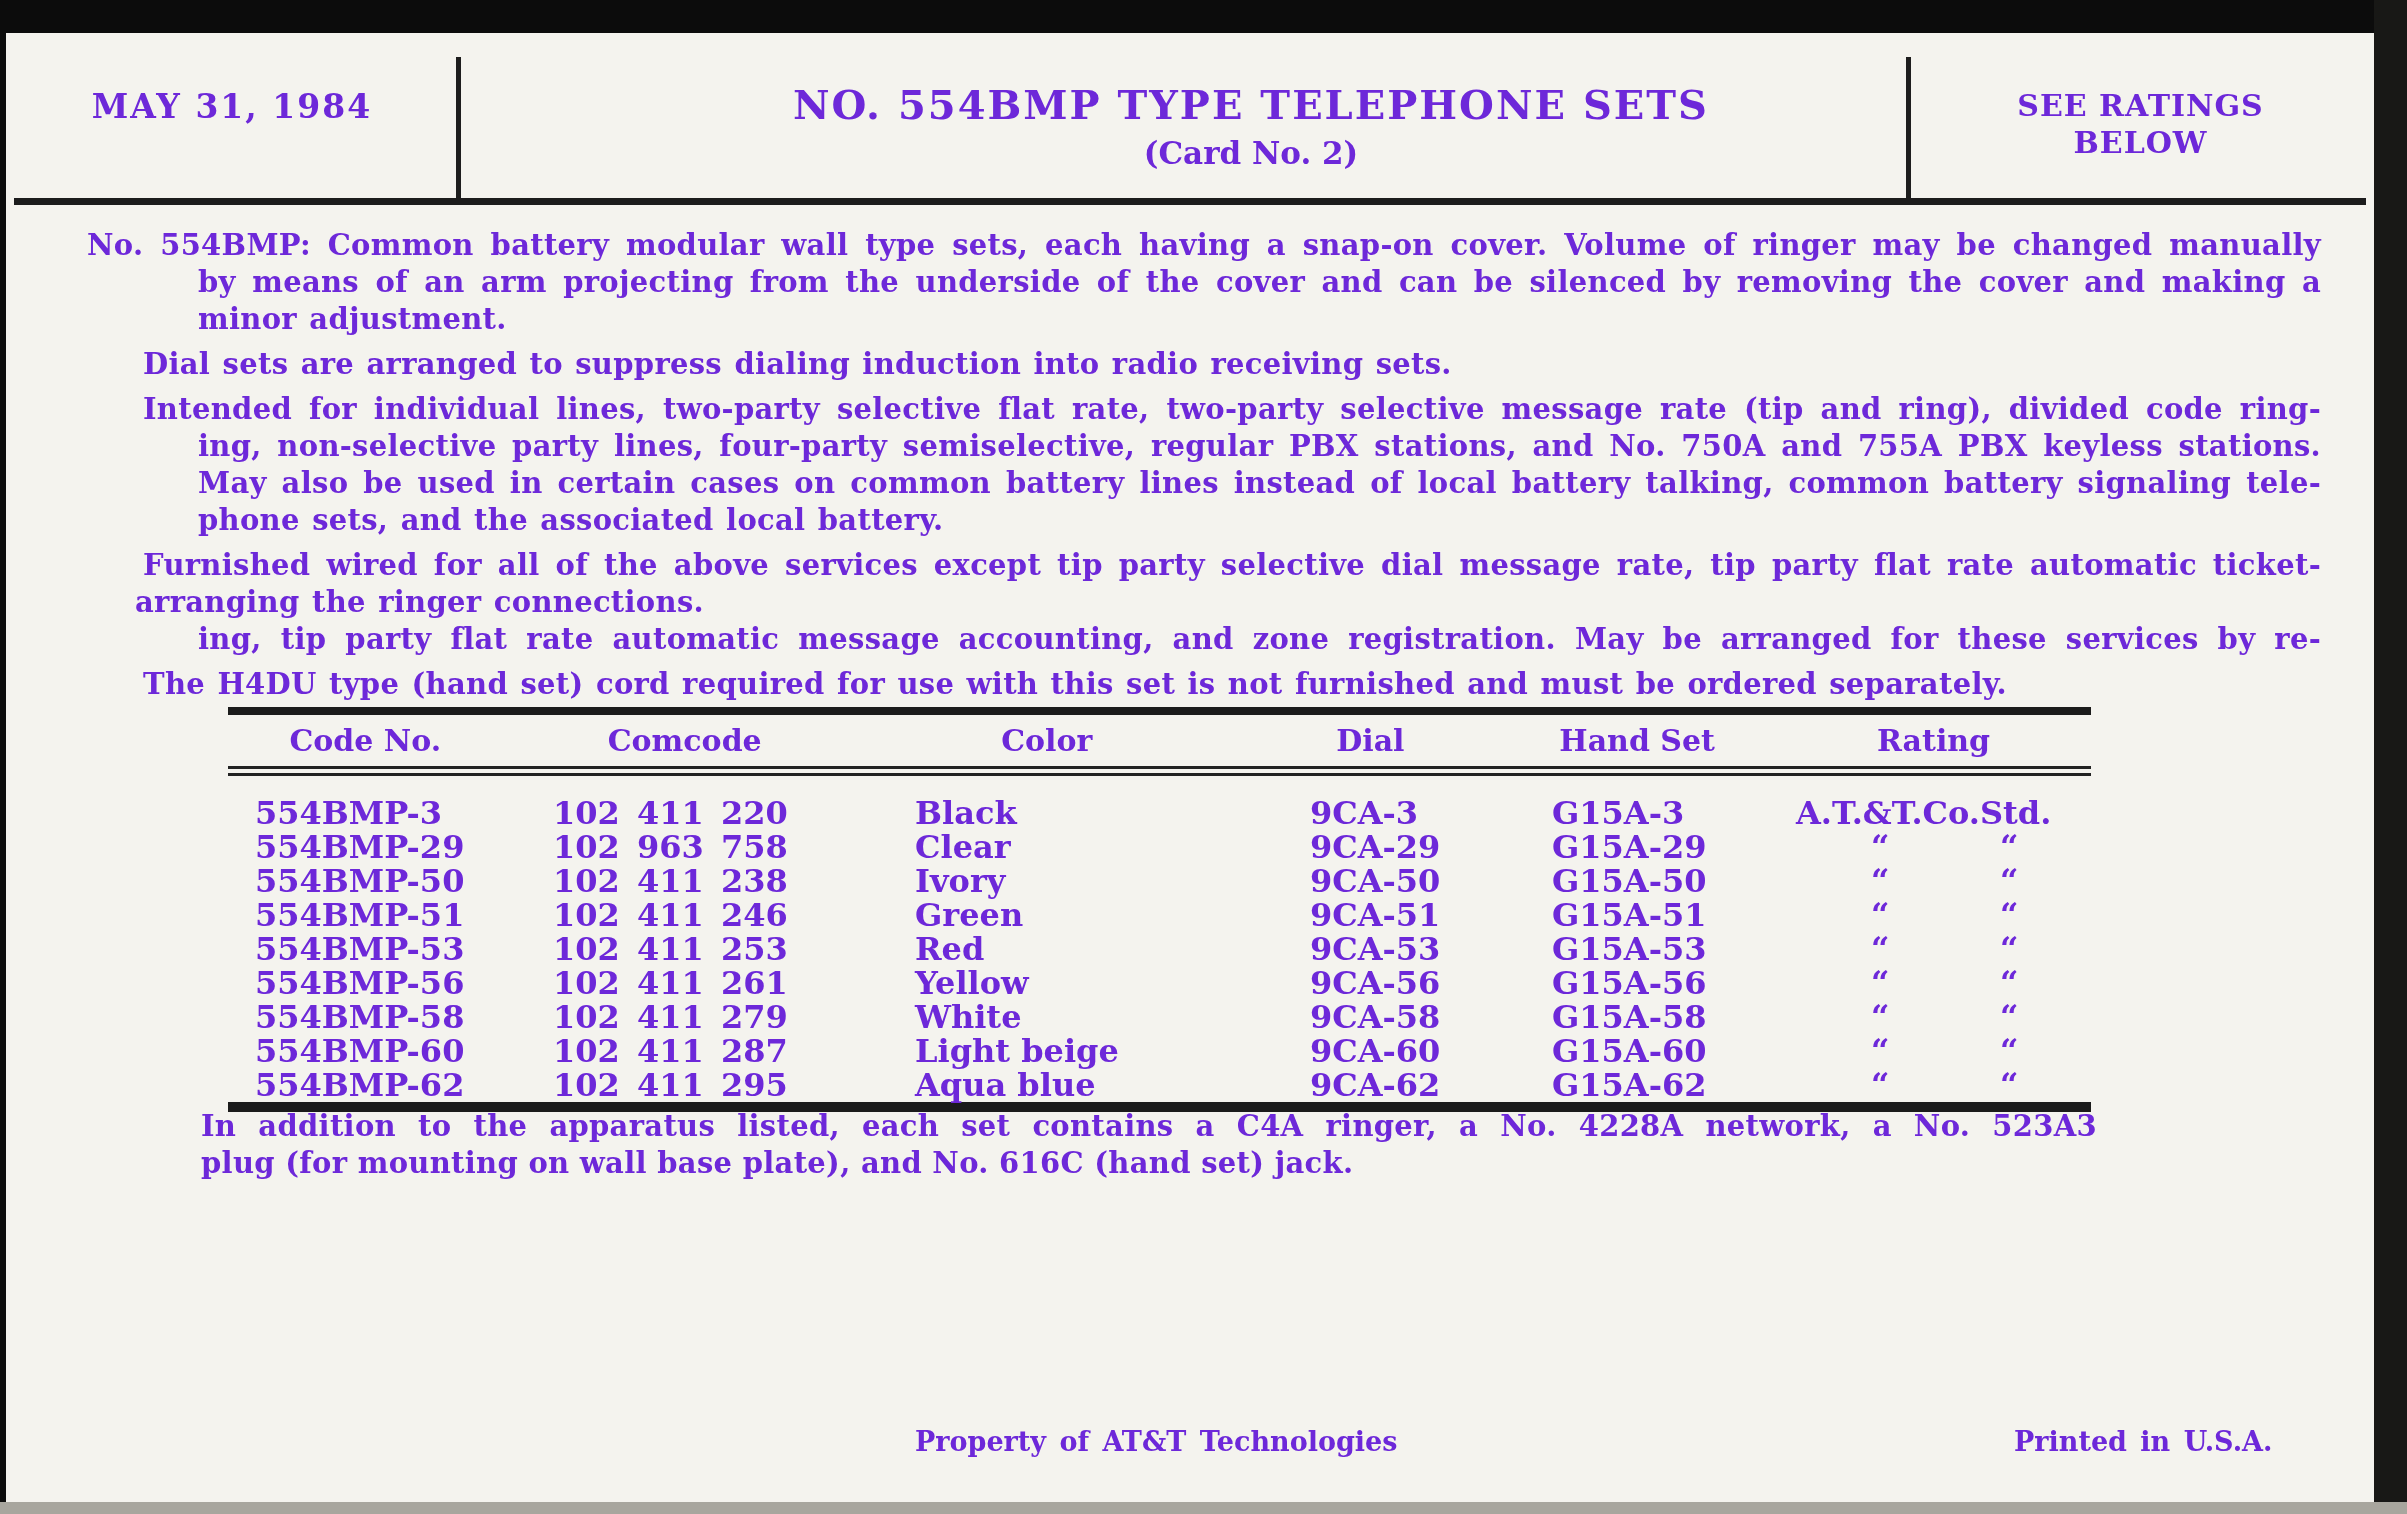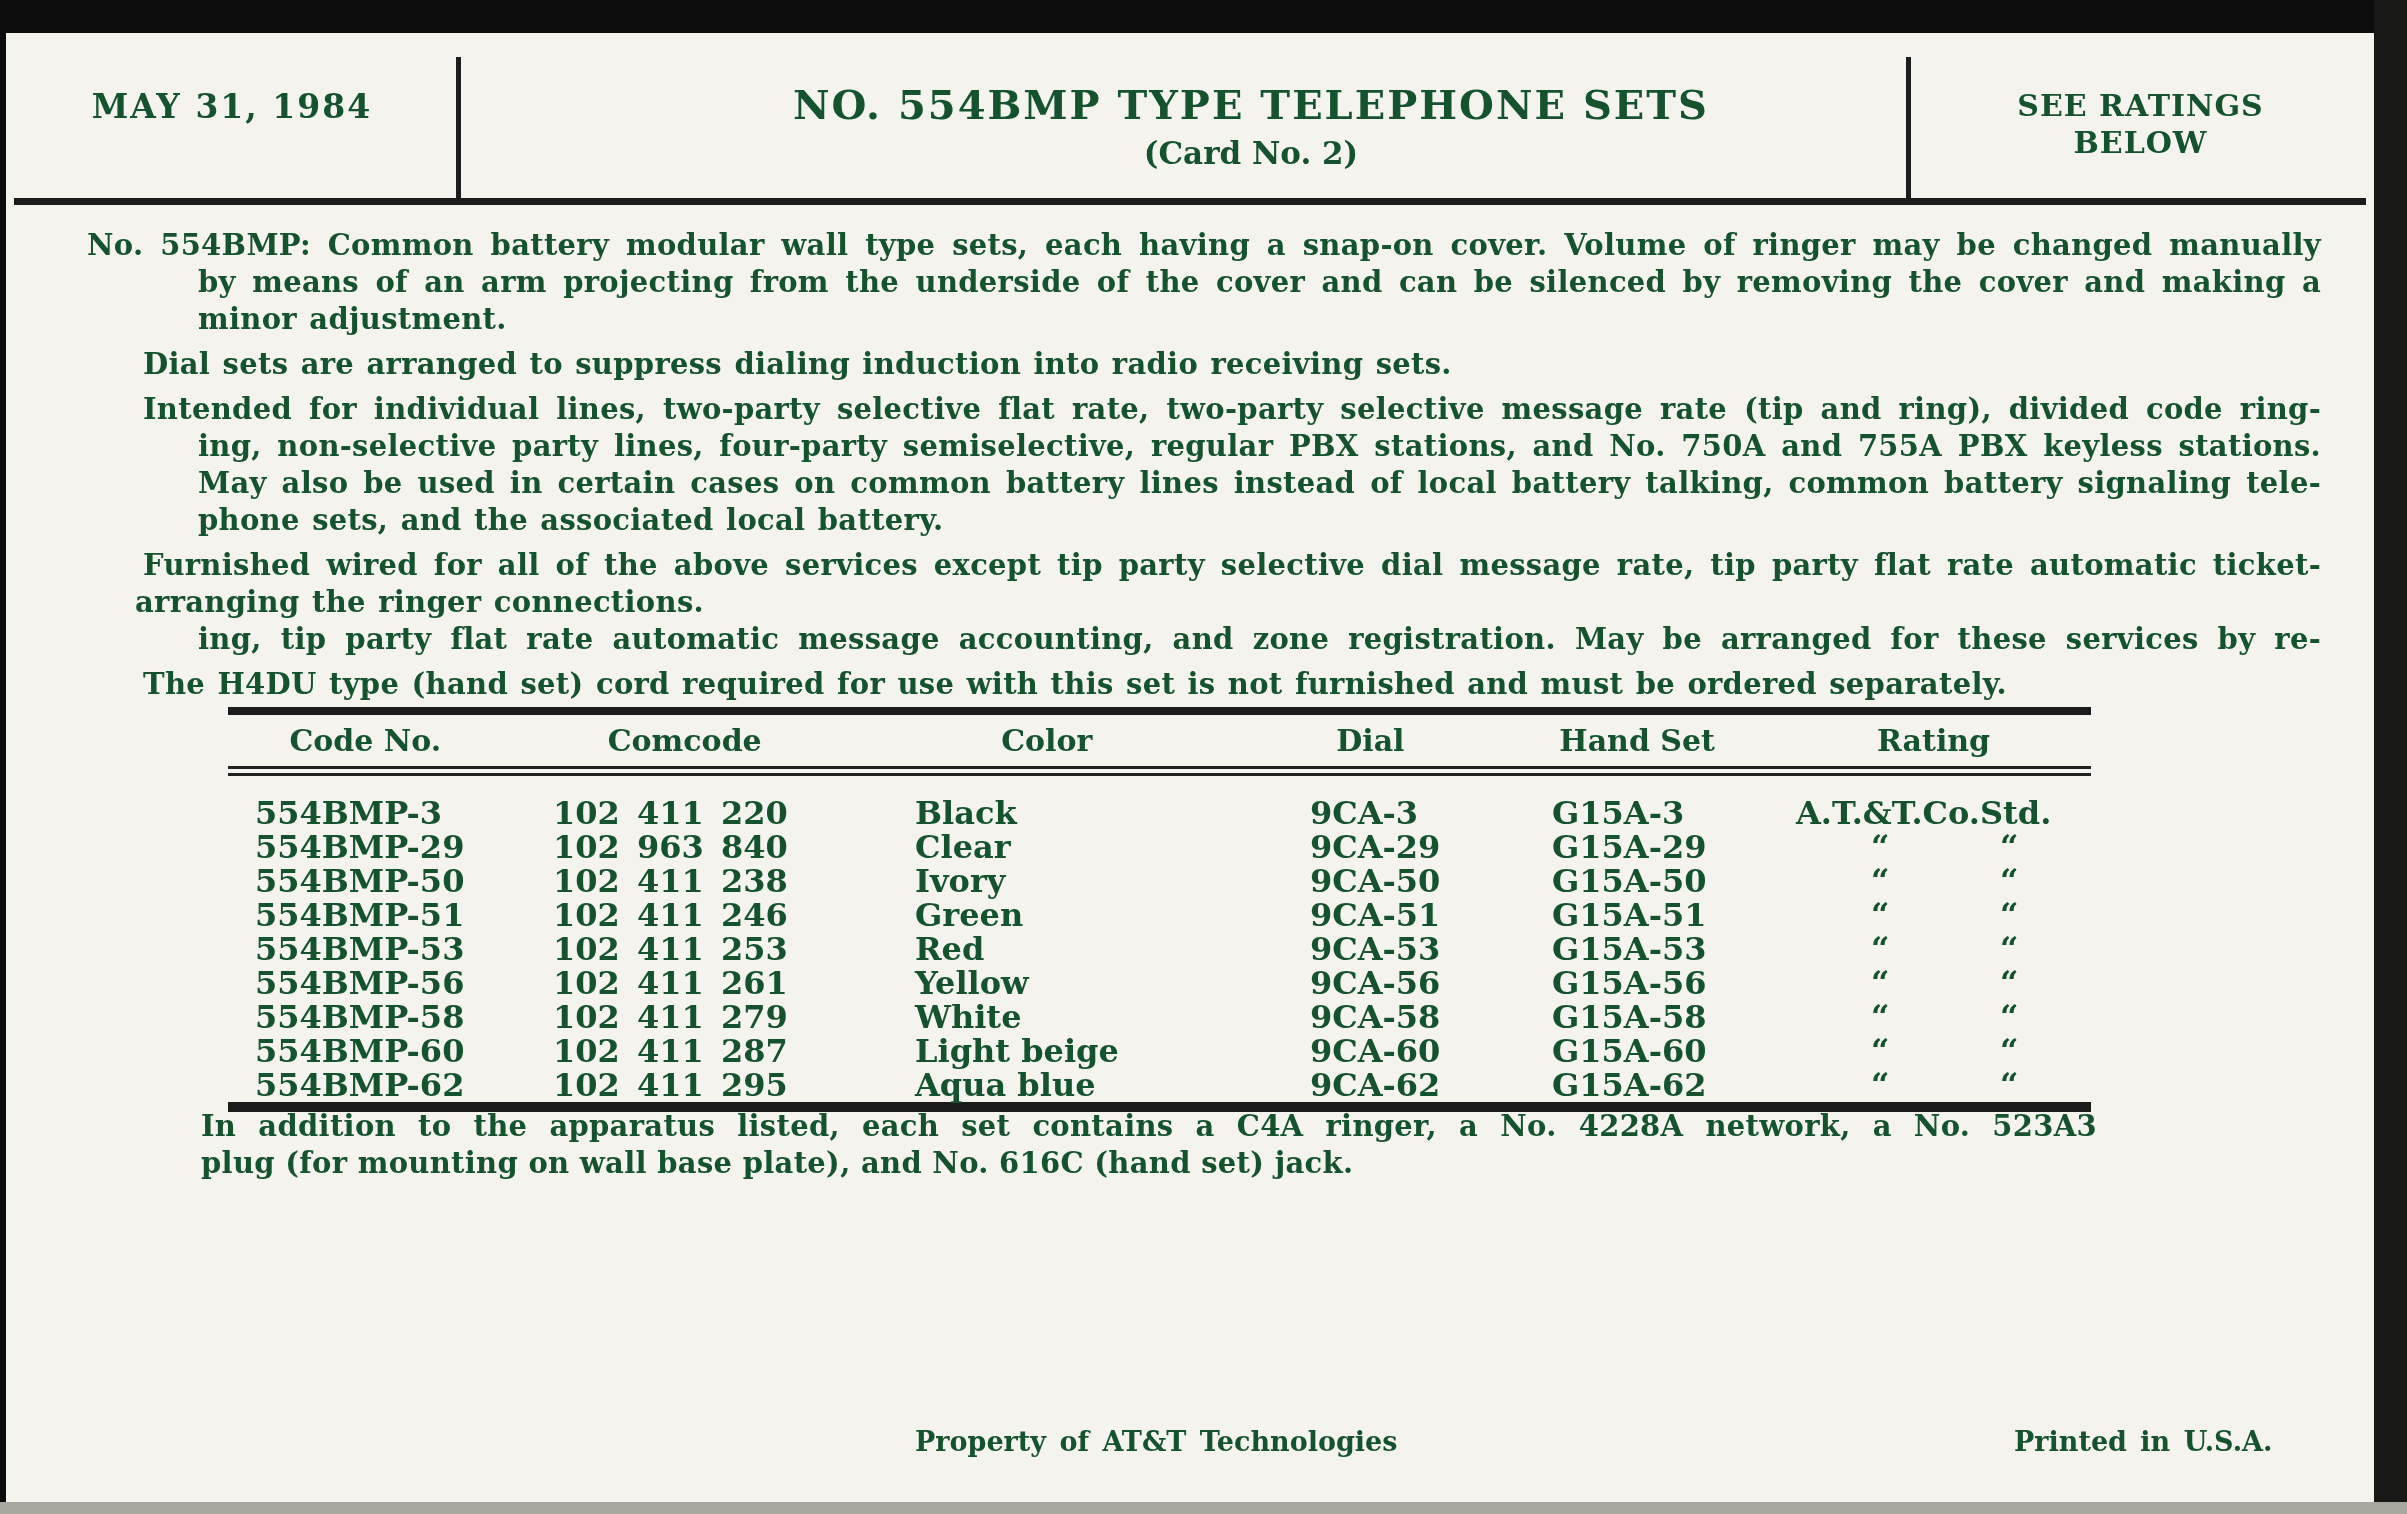--- a/index.html
+++ b/index.html
@@ -3,21 +3,21 @@
 <meta charset="utf-8">
 <style>
   html,body{margin:0;padding:0;background:#000;}
   .stage{
     position:relative;width:2408px;height:1515px;overflow:hidden;
     background:#0c0c0c;
     font-family:"DejaVu Serif","Liberation Serif",serif;
   }
   .card{
     position:absolute;left:6px;top:33px;width:2368px;height:1470px;
-    background:#f4f3ee;color:#14532d;
+    background:#f4f3ee;color:#6d28d9;
   }
   .bottom-strip{
     position:absolute;left:0;bottom:0;width:2408px;height:13px;
     background:#a8a69e;z-index:5;
   }
   .right-strip{
     position:absolute;right:0;top:0;width:34px;height:1515px;
     background:#181816;z-index:4;
   }
   
@@ -145,21 +145,21 @@
         <div class="t-row">
           <div class="c0">554BMP-3</div>
           <div class="c1">102 411 220</div>
           <div class="c2">Black</div>
           <div class="c3">9CA-3</div>
           <div class="c4">G15A-3</div>
           <div class="c5"><span class="rating-full">A.T.&amp;T.Co.Std.</span></div>
         </div>
         <div class="t-row">
           <div class="c0">554BMP-29</div>
-          <div class="c1">102 963 840</div>
+          <div class="c1">102 963 758</div>
           <div class="c2">Clear</div>
           <div class="c3">9CA-29</div>
           <div class="c4">G15A-29</div>
           <div class="c5">
               <span class="ditto-a">“</span>
               <span class="ditto-b">“</span>
             </div>
         </div>
         <div class="t-row">
           <div class="c0">554BMP-50</div>

